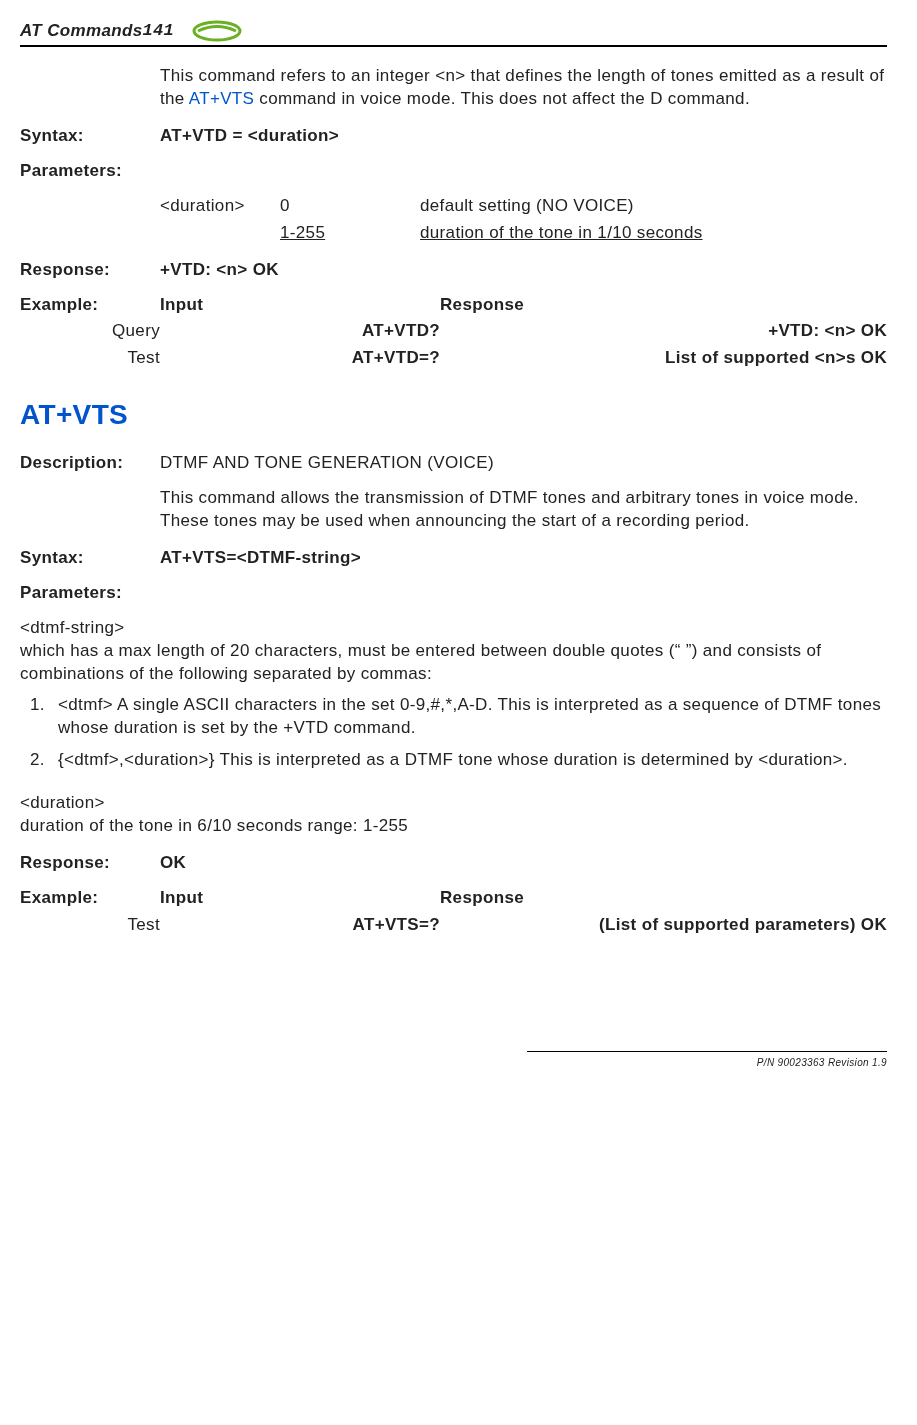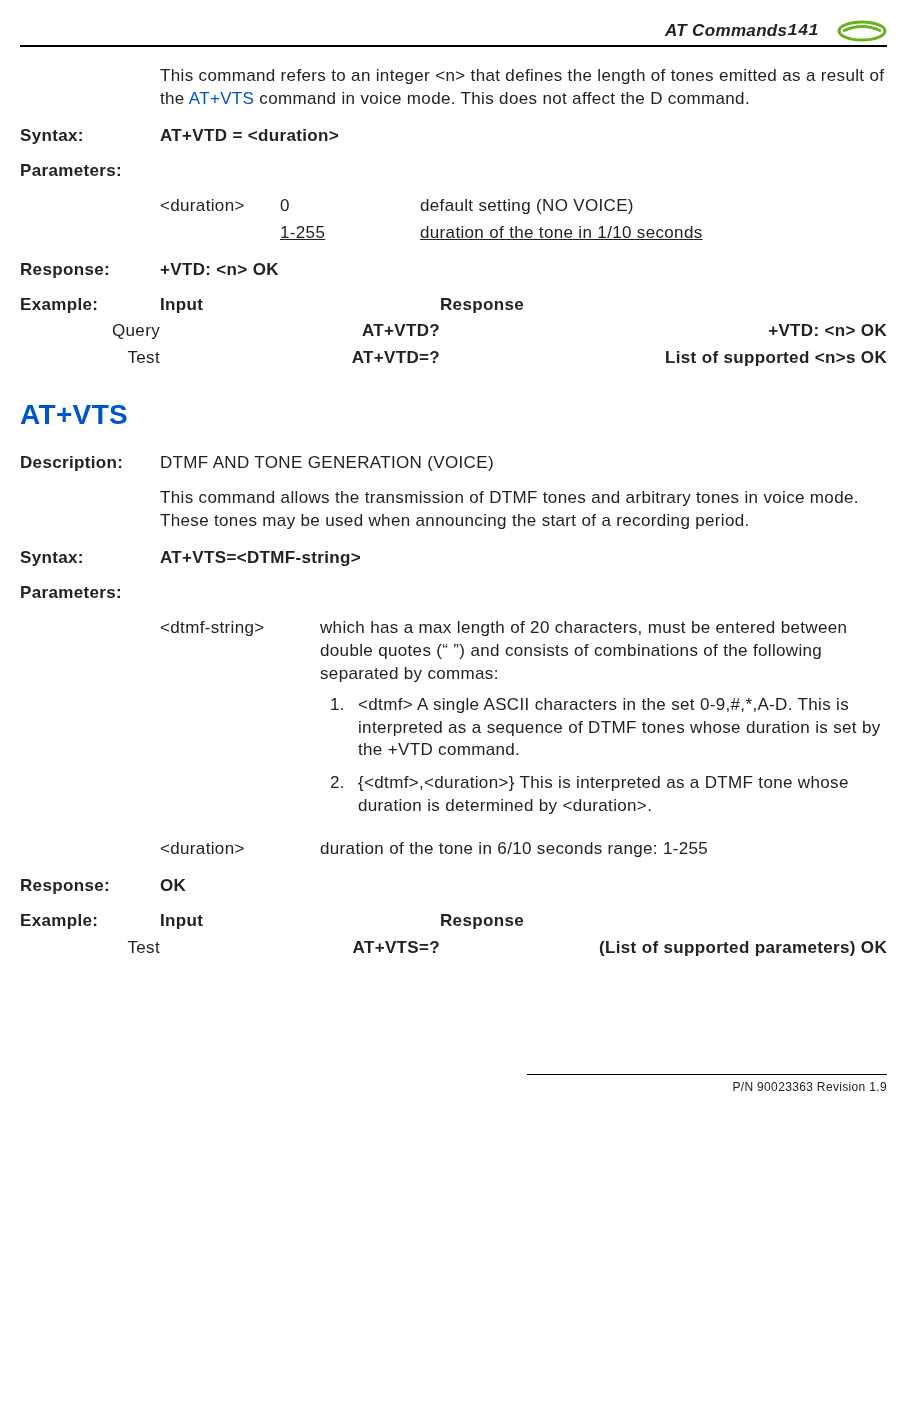--- a/index.html
+++ b/index.html
@@ -7,21 +7,21 @@
     font-size: 17px;
     color: #222;
     margin: 0;
     padding: 20px 30px 20px 20px;
     width: 867px;
     line-height: 1.35;
     letter-spacing: 0.02em;
   }
   .header-row {
     display: flex;
-    justify-content: flex-end;
+    justify-content: flex-start;
     align-items: center;
     font-weight: bold;
     font-style: italic;
     margin-bottom: 2px;
   }
   .header-right {
     display: flex;
     align-items: center;
     gap: 18px;
     font-family: Liberation Mono, monospace;
@@ -57,26 +57,27 @@
   .ex-b { width: 280px; font-weight: bold; }
   .ex-c { flex: 1; font-weight: bold; }
   h2.cmd {
     color: #0055cc;
     font-size: 28px;
     margin: 26px 0 18px 0;
     font-weight: bold;
   }
   ol.dtmf { margin: 8px 0 8px 0; padding-left: 30px; }
   ol.dtmf li { margin-bottom: 10px; padding-left: 8px; }
-  .param2-row { display: flex; margin-left: 140px; margin-bottom: 10px; }
+  .param2-row { display: flex; margin-bottom: 10px; flex-direction: column; }
   .param2-name { width: 160px; }
   .param2-desc { flex: 1; }
   .footer {
     text-align: right;
-    font-size: 12px;
+    font-style: italic;
+    font-size: 10px;
     margin-top: 110px;
     border-top: 1px solid #000;
     display: inline-block;
     float: right;
     padding-top: 4px;
     width: 360px;
   }
   .clearfix::after { content:""; display:table; clear:both; }
 </style>
 </head>

